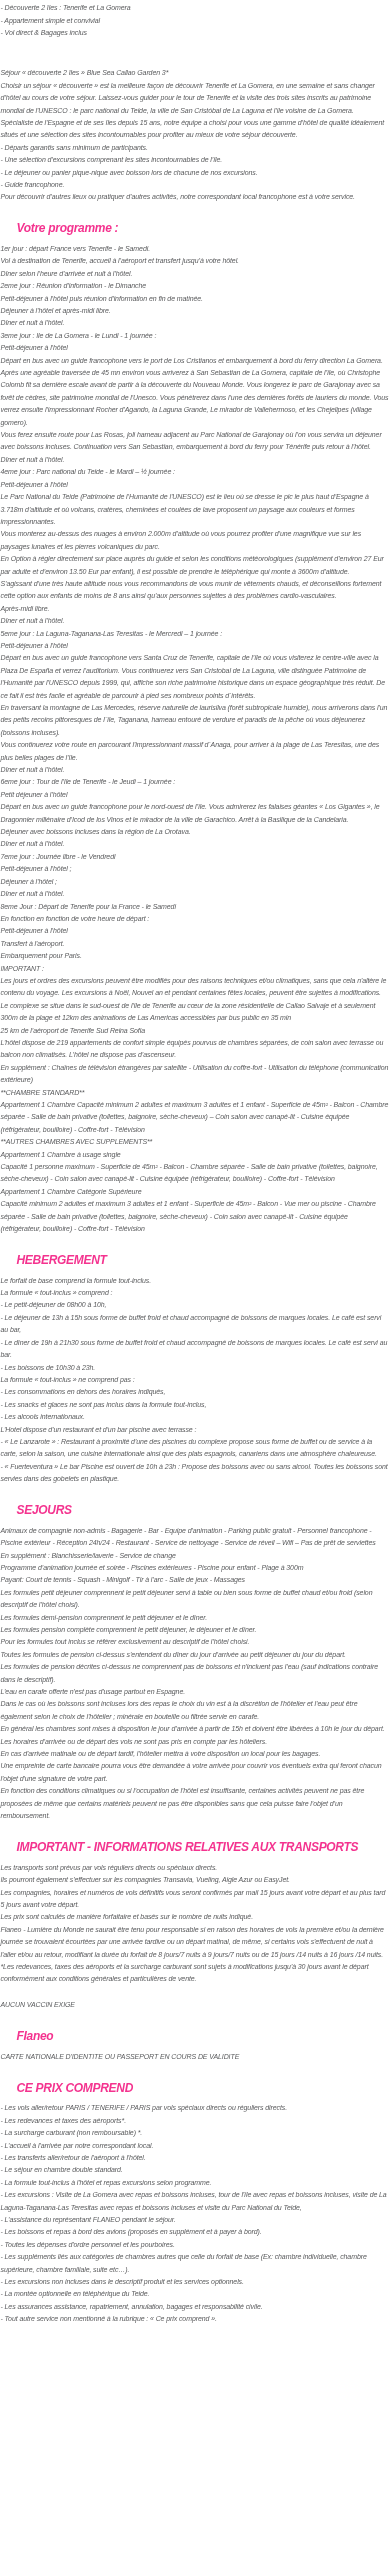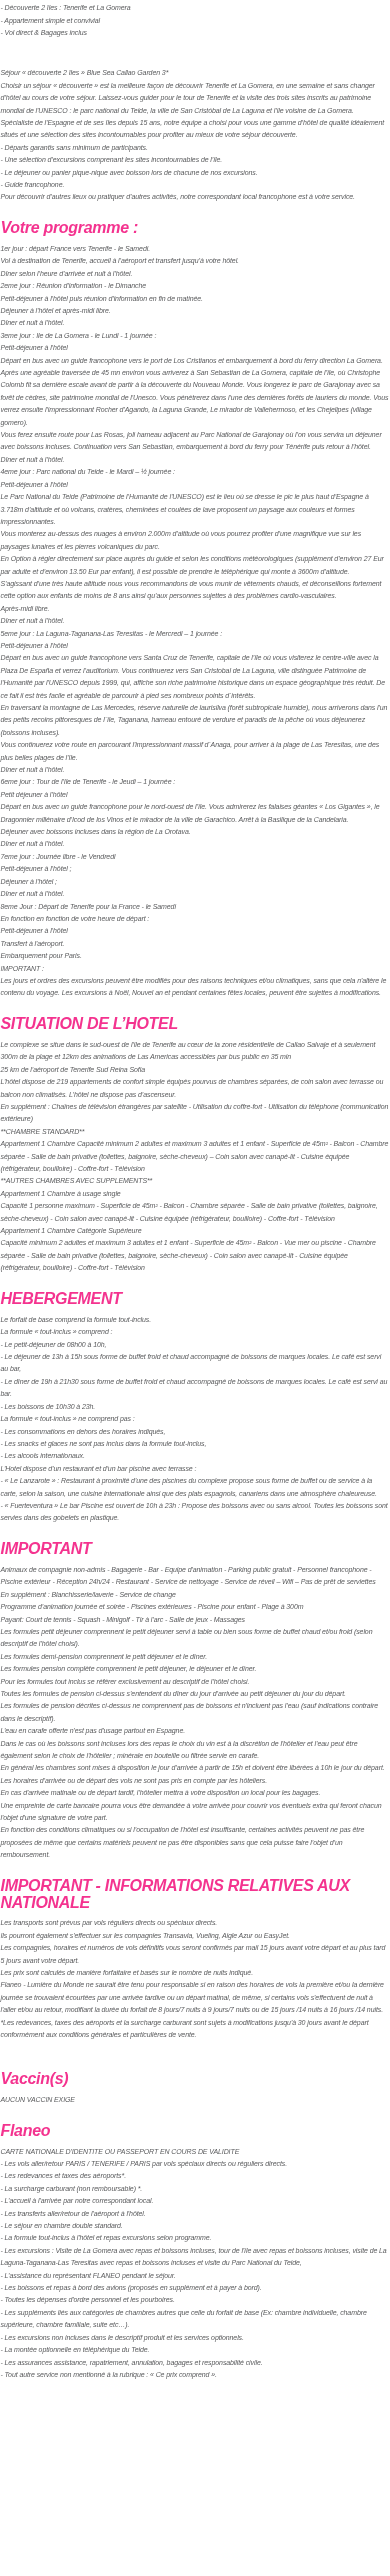--- a/index.html
+++ b/index.html
@@ -23,26 +23,27 @@
   }
   p.para {
     margin: 0;
     font-size: 7px;
     line-height: 12.4px;
     letter-spacing: -0.1px;
     font-weight: 400;
   }
   h2.heading {
     color: #f4338f;
-    font-size: 16px;
+    font-size: 12px;
     line-height: 16.5px;
     font-weight: 700;
     font-style: italic;
     letter-spacing: -0.3px;
     margin: 16.5px 0 6.2px 0;
+    padding-left: 16px;
   }
   div.spacer { width: 100%; }
 </style>
 </head>
 <body>
 
 <main class="doc">
     <p class="para">- Découverte 2 îles : Tenerife et La Gomera</p>
     <p class="para">- Appartement simple et convivial</p>
     <p class="para">- Vol direct &amp; Bagages inclus</p>
@@ -91,21 +92,20 @@
     <p class="para">Petit-déjeuner à l’hôtel ;</p>
     <p class="para">Déjeuner à l’hôtel ;</p>
     <p class="para">Dîner et nuit à l’hôtel.</p>
     <p class="para">8eme Jour : Départ de Tenerife pour la France - le Samedi</p>
     <p class="para">En fonction en fonction de votre heure de départ :</p>
     <p class="para">Petit-déjeuner à l’hôtel</p>
     <p class="para">Transfert à l'aéroport.</p>
     <p class="para">Embarquement pour Paris.</p>
     <p class="para">IMPORTANT :</p>
     <p class="para">Les jours et ordres des excursions peuvent être modifiés pour des raisons techniques et/ou climatiques, sans que cela n'altère le contenu du voyage. Les excursions à Noël, Nouvel an et pendant certaines fêtes locales, peuvent être sujettes à modifications.</p>
-    <h2 class="heading">SITUATION DE L’HOTEL</h2>
     <p class="para">Le complexe se situe dans le sud-ouest de l’ile de Tenerife au cœur de la zone résidentielle de Callao Salvaje et à seulement 300m de la plage et 12km des animations de Las Americas accessibles par bus public en 35 min</p>
     <p class="para">25 km de l’aéroport de Tenerife Sud Reina Sofia</p>
     <p class="para">L’hôtel dispose de 219 appartements de confort simple équipés pourvus de chambres séparées, de coin salon avec terrasse ou balcon non climatisés. L’hôtel ne dispose pas d’ascenseur.</p>
     <p class="para">En supplément : Chaînes de télévision étrangères par satellite - Utilisation du coffre-fort - Utilisation du téléphone (communication extérieure)</p>
     <p class="para">**CHAMBRE STANDARD**</p>
     <p class="para">Appartement 1 Chambre Capacité minimum 2 adultes et maximum 3 adultes et 1 enfant - Superficie de 45m² - Balcon - Chambre séparée - Salle de bain privative (toilettes, baignoire, sèche-cheveux) – Coin salon avec canapé-lit - Cuisine équipée (réfrigérateur, bouilloire) - Coffre-fort - Télévision</p>
     <p class="para">**AUTRES CHAMBRES AVEC SUPPLEMENTS**</p>
     <p class="para">Appartement 1 Chambre à usage single</p>
     <p class="para">Capacité 1 personne maximum - Superficie de 45m² - Balcon - Chambre séparée - Salle de bain privative (toilettes, baignoire, sèche-cheveux) - Coin salon avec canapé-lit - Cuisine équipée (réfrigérateur, bouilloire) - Coffre-fort - Télévision</p>
     <p class="para">Appartement 1 Chambre Catégorie Supérieure</p>
@@ -117,49 +117,49 @@
     <p class="para">- Le déjeuner de 13h à 15h sous forme de buffet froid et chaud accompagné de boissons de marques locales. Le café est servi au bar,</p>
     <p class="para">- Le dîner de 19h à 21h30 sous forme de buffet froid et chaud accompagné de boissons de marques locales. Le café est servi au bar.</p>
     <p class="para">- Les boissons de 10h30 à 23h.</p>
     <p class="para">La formule « tout-inclus » ne comprend pas :</p>
     <p class="para">- Les consommations en dehors des horaires indiqués,</p>
     <p class="para">- Les snacks et glaces ne sont pas inclus dans la formule tout-inclus,</p>
     <p class="para">- Les alcools internationaux.</p>
     <p class="para">L’Hotel dispose d’un restaurant et d'un bar piscine avec terrasse :</p>
     <p class="para">- « Le Lanzarote » : Restaurant à proximité d'une des piscines du complexe propose sous forme de buffet ou de service à la carte, selon la saison, une cuisine internationale ainsi que des plats espagnols, canariens dans une atmosphère chaleureuse.</p>
     <p class="para">- « Fuerteventura » Le bar Piscine est ouvert de 10h à 23h : Propose des boissons avec ou sans alcool. Toutes les boissons sont servies dans des gobelets en plastique.</p>
-    <h2 class="heading">IMPORTANT</h2>
+    <h2 class="heading">SEJOURS</h2>
     <p class="para">Animaux de compagnie non-admis - Bagagerie - Bar - Equipe d'animation - Parking public gratuit - Personnel francophone - Piscine extérieur - Réception 24h/24 - Restaurant - Service de nettoyage - Service de réveil – Wifi – Pas de prêt de serviettes</p>
     <p class="para">En supplément : Blanchisserie/laverie - Service de change</p>
     <p class="para">Programme d’animation journée et soirée - Piscines extérieures - Piscine pour enfant - Plage à 300m</p>
     <p class="para">Payant: Court de tennis - Squash - Minigolf - Tir à l’arc - Salle de jeux - Massages</p>
     <p class="para">Les formules petit déjeuner comprennent le petit déjeuner servi à table ou bien sous forme de buffet chaud et/ou froid (selon descriptif de l’hôtel choisi).</p>
     <p class="para">Les formules demi-pension comprennent le petit déjeuner et le dîner.</p>
     <p class="para">Les formules pension complète comprennent le petit déjeuner, le déjeuner et le dîner.</p>
     <p class="para">Pour les formules tout inclus se référer exclusivement au descriptif de l’hôtel choisi.</p>
     <p class="para">Toutes les formules de pension ci-dessus s’entendent du dîner du jour d’arrivée au petit déjeuner du jour du départ.</p>
     <p class="para">Les formules de pension décrites ci-dessus ne comprennent pas de boissons et n'incluent pas l’eau (sauf indications contraire dans le descriptif).</p>
     <p class="para">L’eau en carafe offerte n'est pas d'usage partout en Espagne.</p>
     <p class="para">Dans le cas où les boissons sont incluses lors des repas le choix du vin est à la discrétion de l'hôtelier et l’eau peut être également selon le choix de l’hôtelier ; minérale en bouteille ou filtrée servie en carafe.</p>
     <p class="para">En général les chambres sont mises à disposition le jour d’arrivée à partir de 15h et doivent être libérées à 10h le jour du départ. Les horaires d’arrivée ou de départ des vols ne sont pas pris en compte par les hôteliers.</p>
     <p class="para">En cas d'arrivée matinale ou de départ tardif, l’hôtelier mettra à votre disposition un local pour les bagages.</p>
     <p class="para">Une empreinte de carte bancaire pourra vous être demandée à votre arrivée pour couvrir vos éventuels extra qui feront chacun l'objet d'une signature de votre part.</p>
     <p class="para">En fonction des conditions climatiques ou si l’occupation de l’hôtel est insuffisante, certaines activités peuvent ne pas être proposées de même que certains matériels peuvent ne pas être disponibles sans que cela puisse faire l’objet d’un remboursement.</p>
-    <h2 class="heading">IMPORTANT - INFORMATIONS RELATIVES AUX NATIONALE</h2>
+    <h2 class="heading">IMPORTANT - INFORMATIONS RELATIVES AUX TRANSPORTS</h2>
     <p class="para">Les transports sont prévus par vols réguliers directs ou spéciaux directs.</p>
     <p class="para">Ils pourront également s'effectuer sur les compagnies Transavia, Vueling, Aigle Azur ou EasyJet.</p>
     <p class="para">Les compagnies, horaires et numéros de vols définitifs vous seront confirmés par mail 15 jours avant votre départ et au plus tard 5 jours avant votre départ.</p>
     <p class="para">Les prix sont calculés de manière forfaitaire et basés sur le nombre de nuits indiqué.</p>
     <p class="para">Flaneo - Lumière du Monde ne saurait être tenu pour responsable si en raison des horaires de vols la première et/ou la dernière journée se trouvaient écourtées par une arrivée tardive ou un départ matinal, de même, si certains vols s'effectuent de nuit à l'aller et/ou au retour, modifiant la durée du forfait de 8 jours/7 nuits à 9 jours/7 nuits ou de 15 jours /14 nuits à 16 jours /14 nuits.</p>
     <p class="para">*Les redevances, taxes des aéroports et la surcharge carburant sont sujets à modifications jusqu'à 30 jours avant le départ conformément aux conditions générales et particulières de vente.</p>
     <div class="spacer" style="height: 13.4px;"></div>
-    <h2 class="heading">Vaccin(s)</h2>
     <p class="para">AUCUN VACCIN EXIGE</p>
     <h2 class="heading">Flaneo</h2>
     <p class="para">CARTE NATIONALE D'IDENTITE OU PASSEPORT EN COURS DE VALIDITE</p>
+    <h2 class="heading">CE PRIX COMPREND</h2>
     <p class="para">- Les vols aller/retour PARIS / TENERIFE / PARIS par vols spéciaux directs ou réguliers directs.</p>
     <p class="para">- Les redevances et taxes des aéroports*.</p>
     <p class="para">- La surcharge carburant (non remboursable) *.</p>
     <p class="para">- L’accueil à l'arrivée par notre correspondant local.</p>
     <p class="para">- Les transferts aller/retour de l'aéroport à l'hôtel.</p>
     <p class="para">- Le séjour en chambre double standard.</p>
     <p class="para">- La formule tout-inclus à l'hôtel et repas excursions selon programme.</p>
     <p class="para">- Les excursions : Visite de La Gomera avec repas et boissons incluses, tour de l'île avec repas et boissons incluses, visite de La Laguna-Taganana-Las Teresitas avec repas et boissons incluses et visite du Parc National du Teide,</p>
     <p class="para">- L’assistance du représentant FLANEO pendant le séjour.</p>
     <p class="para">- Les boissons et repas à bord des avions (proposés en supplément et à payer à bord).</p>

